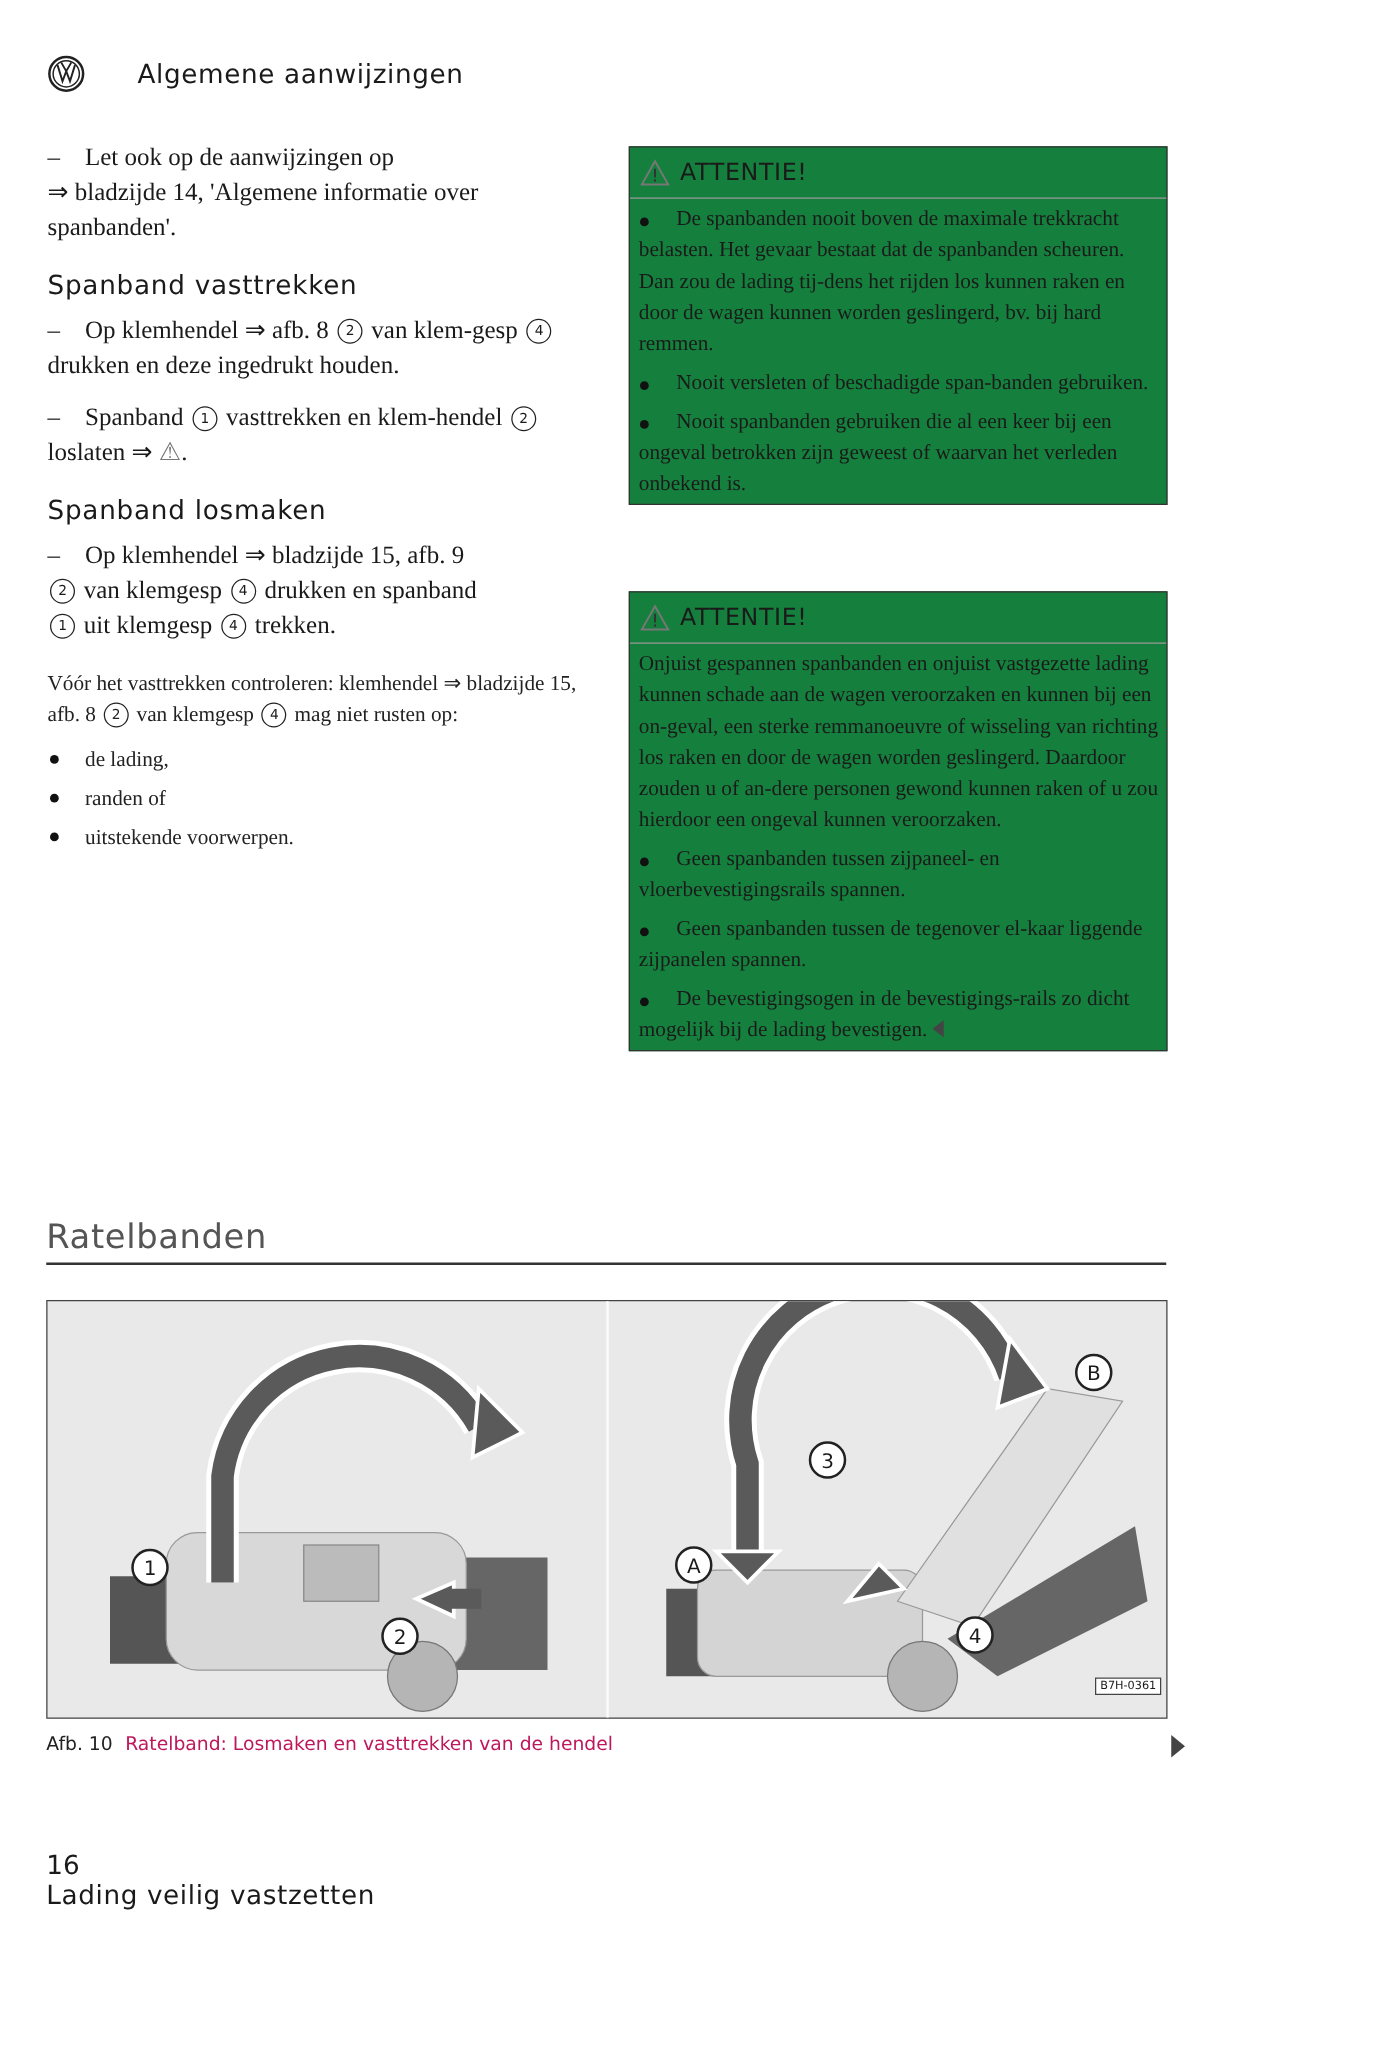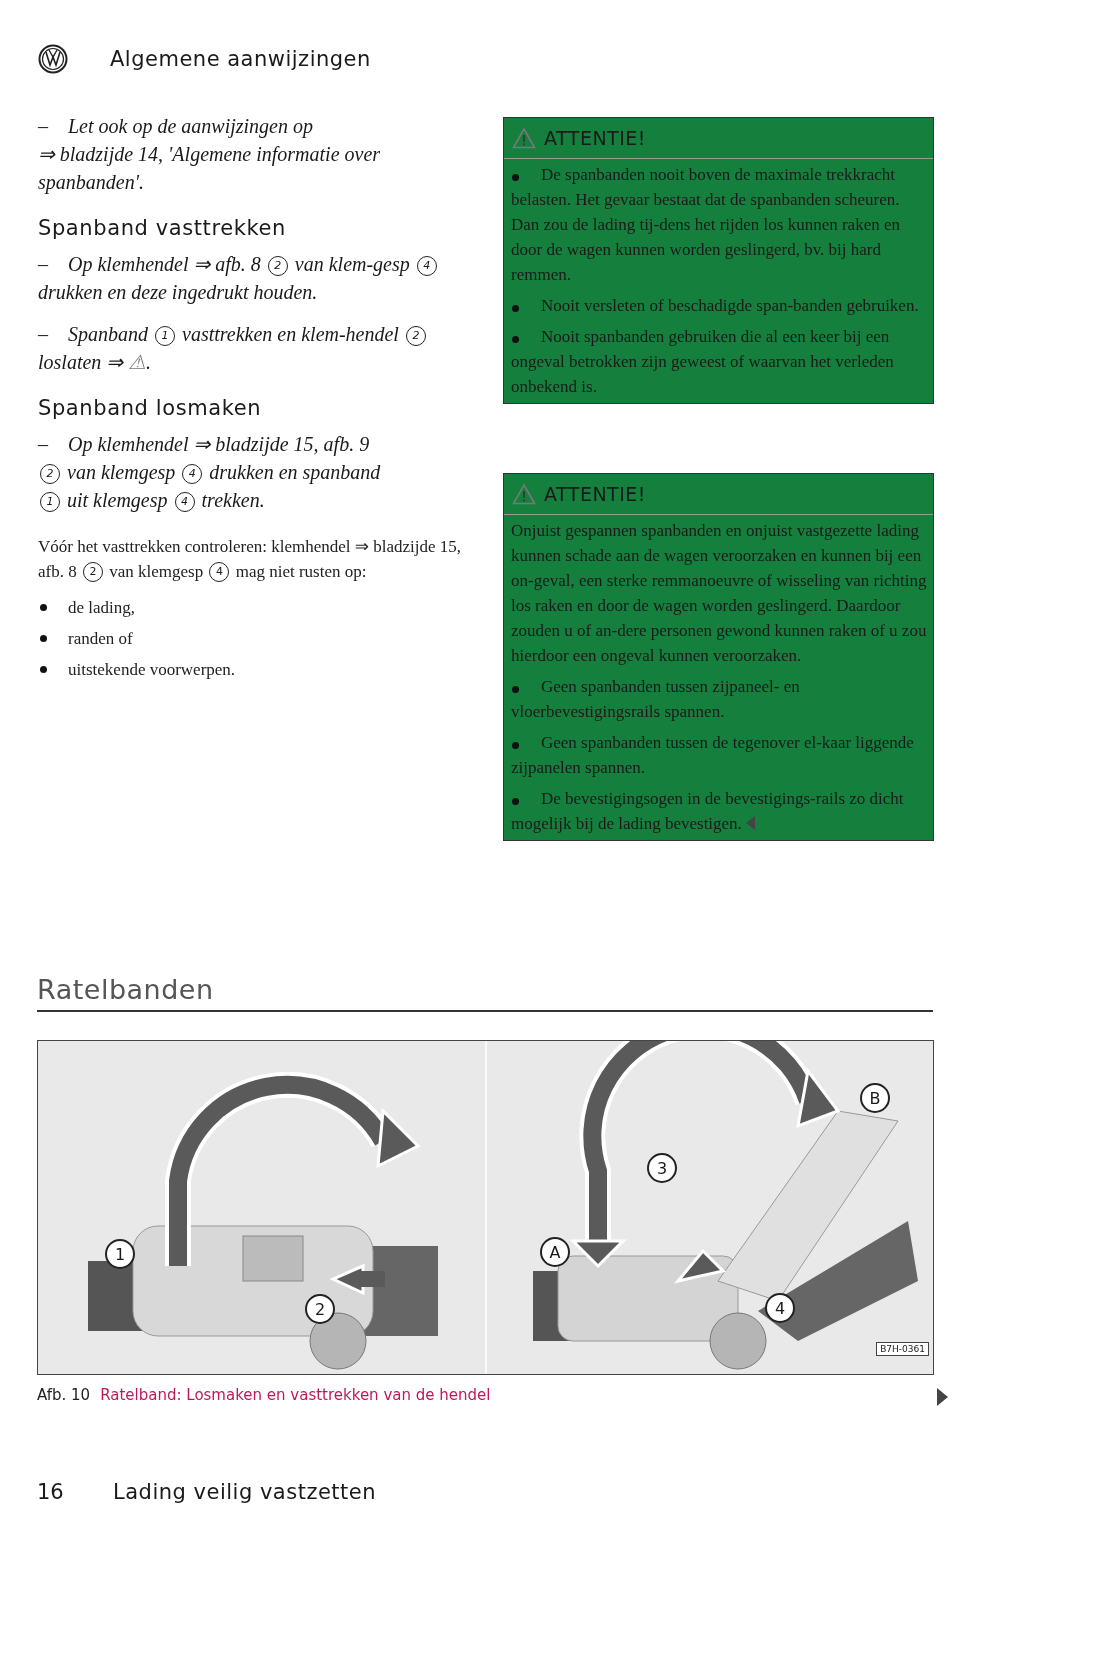--- a/index.html
+++ b/index.html
@@ -5,21 +5,21 @@
   html, body { margin:0; padding:0; background:#ffffff; }
   body { width:1103px; height:1654px; position:relative; overflow:hidden; color:#1a1a1a; }
   .sans { font-family: "DejaVu Sans", sans-serif; }
   .serif { font-family: "Liberation Serif", serif; }
 
   .header { position:absolute; left:38px; top:44px; display:flex; align-items:center; }
   .vw-logo { width:30px; height:30px; }
   .header-title { margin-left:42px; font-size:21px; letter-spacing:0.5px; color:#1a1a1a; }
 
   .col-left { position:absolute; left:38px; top:112px; width:440px; }
-  .para { font-size:20px; line-height:28px; margin:0 0 14px 0;font-style:italic; }
+  .para { font-size:20px; line-height:28px; margin:0 0 14px 0; }
   .dash { display:inline-block; width:30px; }
   .h2 { font-size:21px; letter-spacing:0.6px; margin:20px 0 10px 0; font-weight:500; }
   .small-para { font-size:17px; line-height:25px; margin:20px 0 8px 0; color:#222; }
   .blist { list-style:none; margin:0; padding:0; }
   .blist li { font-size:17px; line-height:31px; position:relative; padding-left:30px; color:#222; }
   .blist li::before { content:""; position:absolute; left:2px; top:12px; width:7px; height:7px; border-radius:50%; background:#111; }
   .circ { display:inline-flex; align-items:center; justify-content:center; width:18px; height:18px; border:1.3px solid #222; border-radius:50%; font-size:11px; font-family:"DejaVu Sans", sans-serif; vertical-align:2px; margin:0 2px; }
 
   .warn { position:absolute; left:503px; width:429px; border:1.5px solid #333; background:#15803d; }
   .warn-head { height:40px; display:flex; align-items:center; padding-left:8px; border-bottom:1px solid #999; }
@@ -35,21 +35,21 @@
 
   .figure { position:absolute; left:37px; top:1040px; width:895px; height:333px; border:1.5px solid #444; background:#e9e9e9; }
   .fig-divider { position:absolute; left:447px; top:0; width:2px; height:100%; background:#fafafa; }
   .fig-code { position:absolute; right:4px; bottom:18px; font-size:9px; border:1px solid #444; background:#fff; padding:1px 3px; }
 
   .caption { position:absolute; left:37px; top:1386px; font-size:15px; color:#222; display:flex; }
   .caption-num { font-weight:500; margin-right:10px; }
   .caption-text { color:#be185d; }
   .next-arrow { position:absolute; left:937px; top:1388px; width:0; height:0; border-top:9px solid transparent; border-bottom:9px solid transparent; border-left:11px solid #444; }
 
-  .footer { position:absolute; left:37px; top:1480px; font-size:21px; display:flex; }
+  .footer { position:absolute; left:37px; top:1480px; font-size:21px; display:flex;flex-direction:column; }
   .footer-num { width:76px; }
   .footer-title { letter-spacing:0.5px; }
 </style>
 </head>
 <body>
 
 <div class="header">
   <svg class="vw-logo" viewBox="0 0 30 30">
     <circle cx="15" cy="15" r="13.5" fill="none" stroke="#222" stroke-width="2"></circle>
     <circle cx="15" cy="15" r="10.5" fill="none" stroke="#222" stroke-width="1.2"></circle>

